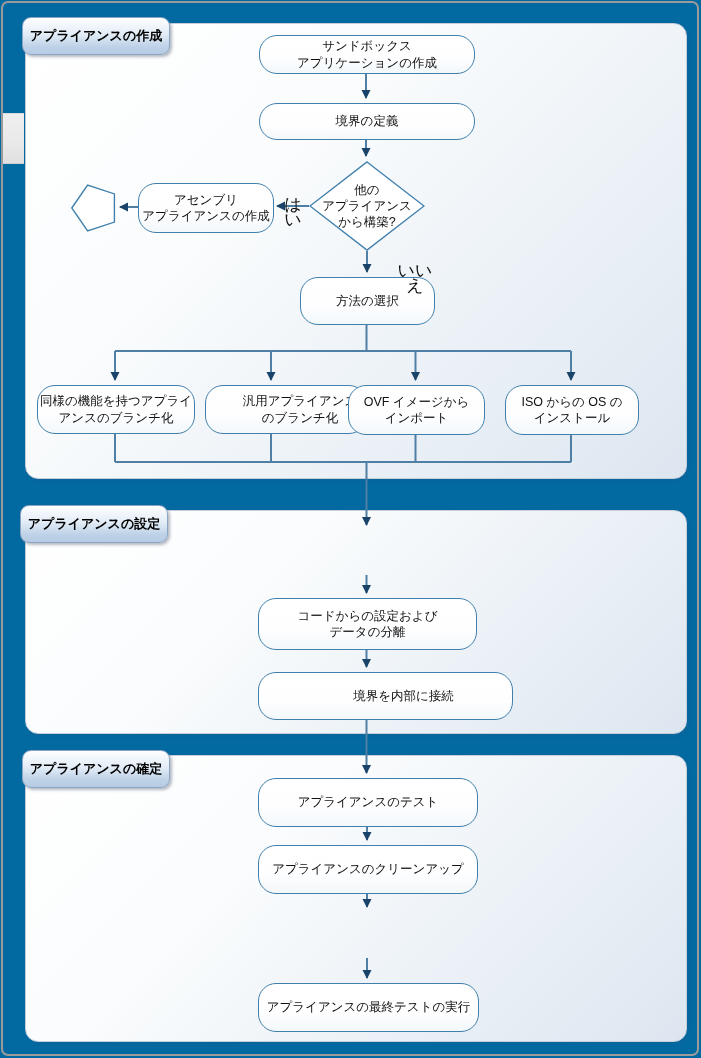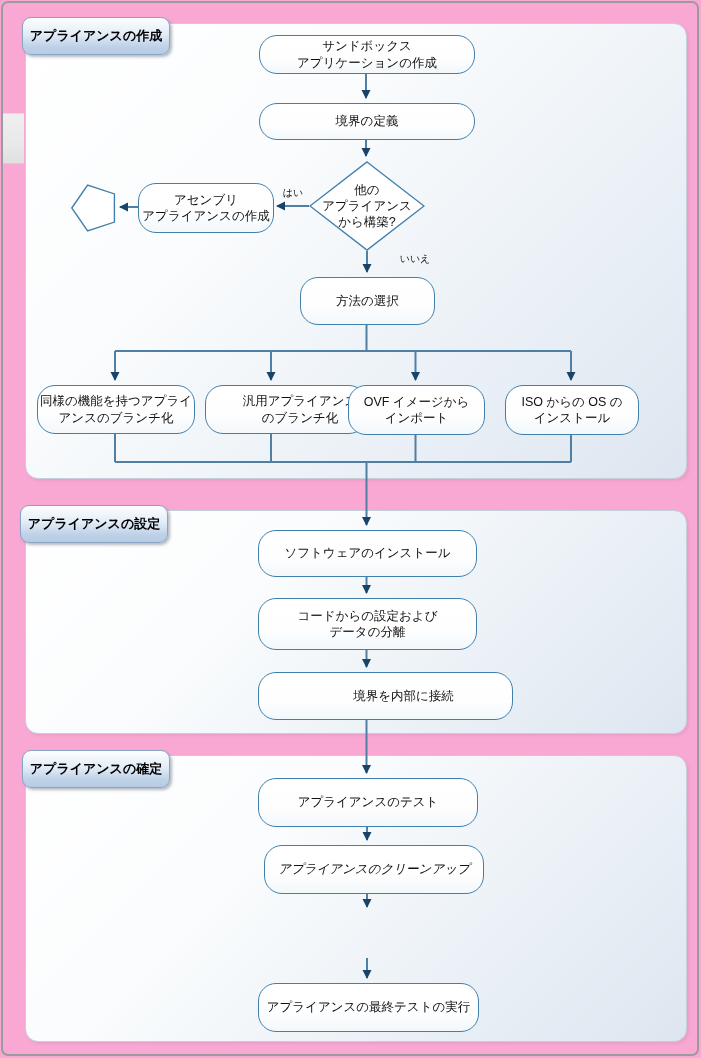--- a/index.html
+++ b/index.html
@@ -1,17 +1,17 @@
 <!DOCTYPE html>
 <html><head>
 <meta charset="utf-8">
 <style>
   html,body { margin:0; padding:0; background:#ffffff; }
   .canvas {
-    position:relative; width:701px; height:1058px; background:#f9a8d4;
+    position:relative; width:701px; height:1058px; background:#0369a1;
     font-family:"Liberation Sans","DejaVu Sans",sans-serif; overflow:hidden;
   }
   .outer-border {
     position:absolute; left:1px; top:1px; right:2px; bottom:2px;
     border:2px solid #9b9b9b; border-radius:7px; z-index:6; pointer-events:none;
   }
   .side-tab {
     position:absolute; left:2px; top:113px; width:22px; height:49px;
     background:linear-gradient(180deg,#efefef 0%,#e9e9e9 60%,#e0e0e0 100%);
     border-top:1px solid #dcdcdc; border-bottom:1px solid #cfcfcf; z-index:1;
@@ -40,22 +40,22 @@
   }
   .shape { position:absolute; z-index:3; }
   .shape svg { position:absolute; left:0; top:0; }
   .shape-text {
     position:absolute; inset:0; display:flex; align-items:center; justify-content:center;
     text-align:center; font-size:12.5px; color:#111; line-height:1.3; white-space:pre-line;
   }
   .connectors { position:absolute; left:0; top:0; z-index:2; }
   .connectors path { stroke:#507fa5; stroke-width:2; fill:none; }
   .edge-label {
-    position:absolute; z-index:4; font-size:10px; color:#111;
-    text-align:center; line-height:15px;
+    position:absolute; z-index:4; font-size:17px; color:#111;
+    text-align:center; line-height:15px;margin-top:12px;
   }
 </style>
 </head>
 <body>
 
 <div class="canvas">
 
   <div class="side-tab"></div>
 
   <div class="panel" style="top:23px; height:454px;"></div>
@@ -126,23 +126,22 @@
 
   <div class="node" style="left:37px; top:385px; width:156px; height:47px;">同様の機能を持つアプライ
 アンスのブランチ化</div>
   <div class="node" style="left:205px; top:385px; width:132px; height:47px;padding-left:28px;">汎用アプライアンス
 のブランチ化</div>
   <div class="node" style="left:348px; top:385px; width:135px; height:48px;">OVF イメージから
 インポート</div>
   <div class="node" style="left:505px; top:385px; width:132px; height:48px;">ISO からの OS の
 インストール</div>
 
-  <div class="node" style="left:258px; top:530px; width:217px; height:45px;">ソフトウェアのインストール</div>
   <div class="node" style="left:258px; top:598px; width:217px; height:50px;">コードからの設定および
 データの分離</div>
   <div class="node" style="left:258px; top:672px; width:217px; height:46px;padding-left:36px;">境界を内部に接続</div>
 
   <div class="node" style="left:258px; top:778px; width:218px; height:47px;">アプライアンスのテスト</div>
-  <div class="node" style="left:264px; top:845px; width:218px; height:47px;font-style:italic;">アプライアンスのクリーンアップ</div>
+  <div class="node" style="left:258px; top:845px; width:218px; height:47px;">アプライアンスのクリーンアップ</div>
   <div class="node" style="left:258px; top:983px; width:219px; height:47px;">アプライアンスの最終テストの実行</div>
 
   <div class="outer-border"></div>
 </div>
 
 </body></html>

